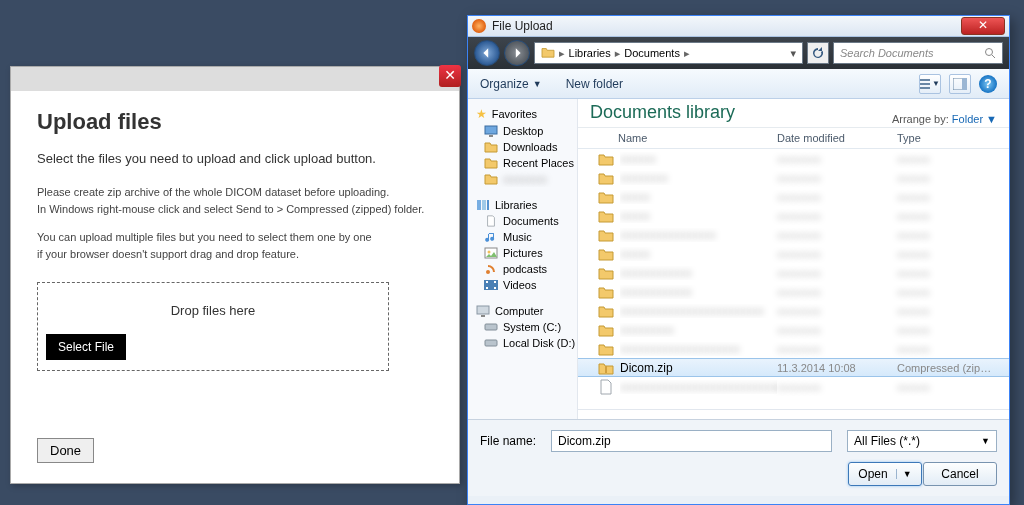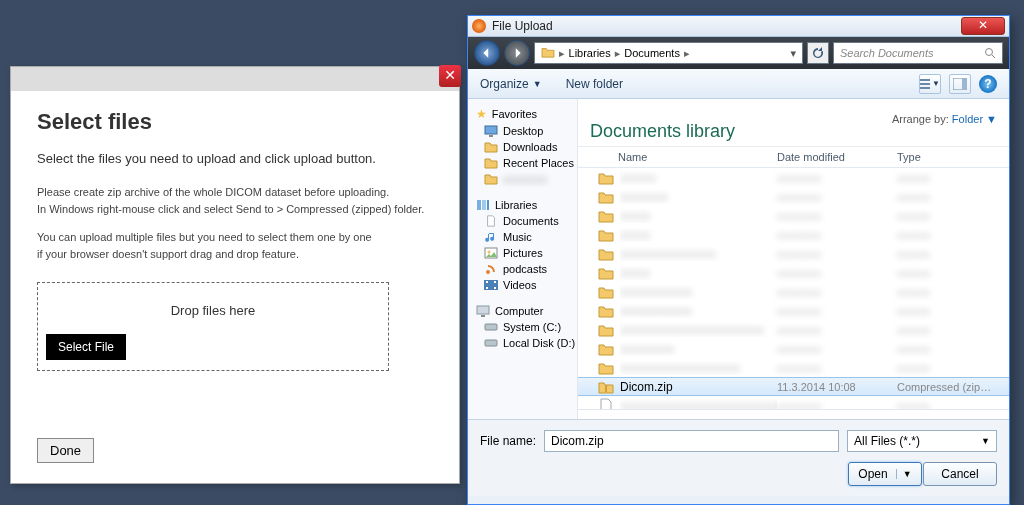--- a/index.html
+++ b/index.html
@@ -200,21 +200,21 @@
   .sb-head .star{color:#f6c142;font-size:12px;}
   .sb-item {
     display:flex;align-items:center;gap:5px;
     padding:2px 8px 2px 16px; font-size:11px;
     white-space:nowrap; overflow:hidden;
   }
   .sb-ico{width:14px;height:12px;display:inline-flex;align-items:center;justify-content:center;}
   .sb-ico svg{width:14px;height:12px;}
 
   .win-content{flex:1;display:flex;flex-direction:column;overflow:hidden;}
-  .lib-header{padding:22px 12px 4px;border-bottom:1px solid #e6ebef;position:relative;}
+  .lib-header{padding:3px 12px 4px;border-bottom:1px solid #e6ebef;position:relative;}
   .lib-title{color:#1c6b57;font-size:18px;font-weight:400;}
   .lib-sub{font-size:11px;color:#555;}
   .lib-sub a{color:#1768b5;text-decoration:none;}
   .arrange{position:absolute;right:12px;top:14px;font-size:11px;color:#555;}
   .arrange .val{color:#1768b5;cursor:pointer;}
   .cols{
     display:flex;font-size:11px;color:#4b5a6b;
     border-bottom:1px solid #e2e9f0;padding:4px 12px 4px 40px;
   }
   .col-name{flex:1;}
@@ -240,21 +240,21 @@
     border:1px solid #9bc4ea; border-left:none;border-right:none;
   }
 
   .scroll-filler{height:10px;border-top:1px solid #e2e7ee;}
 
   .win-footer{
     background:#f0f4f9;
     padding:10px 12px;
     border-top:1px solid #c7d2df;
   }
-  .fn-row{display:flex;align-items:center;gap:8px;margin-bottom:10px;}
+  .fn-row{display:flex;align-items:center;gap:15px;margin-bottom:10px;}
   .fn-row label{font-size:12px;}
   .fn-input{
     flex:1;height:22px;border:1px solid #9ab0c5;background:#fff;
     padding:0 6px;font-size:12px;
   }
   .fn-filter{
     width:150px;height:22px;border:1px solid #9ab0c5;background:#fff;
     padding:0 6px;font-size:12px;
     display:flex;align-items:center;justify-content:space-between;
     cursor:pointer;
@@ -274,21 +274,21 @@
   .blurph{color:transparent;text-shadow:0 0 6px #aaa;white-space:nowrap;}
 </style>
 </head>
 <body>
 
 <div class="upload-modal">
   <div class="upload-header">
     <div class="upload-close">✕</div>
   </div>
   <div class="upload-body">
-    <div class="upload-title">Select files</div>
+    <div class="upload-title">Upload files</div>
     <div class="upload-subtitle">Select the files you need to upload and click upload button.</div>
     <div class="upload-note">
       <span>Please create zip archive of the whole DICOM dataset before uploading.</span><br><span>In Windows right-mouse click and select Send to &gt; Compressed (zipped) folder.</span>
     </div>
     <div class="upload-note">
       <span>You can upload multiple files but you need to select them one by one</span><br><span>if your browser doesn't support drag and drop feature.</span>
     </div>
     <div class="drop-zone">
       <div class="drop-label">Drop files here</div>
       <button class="select-file-btn">Select File</button>

